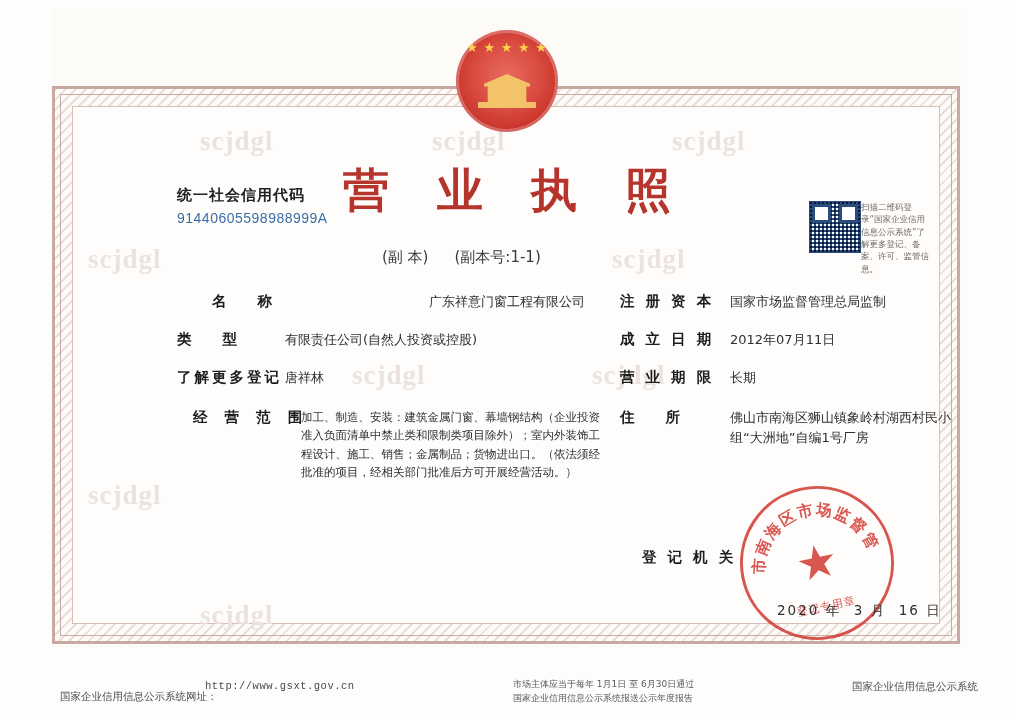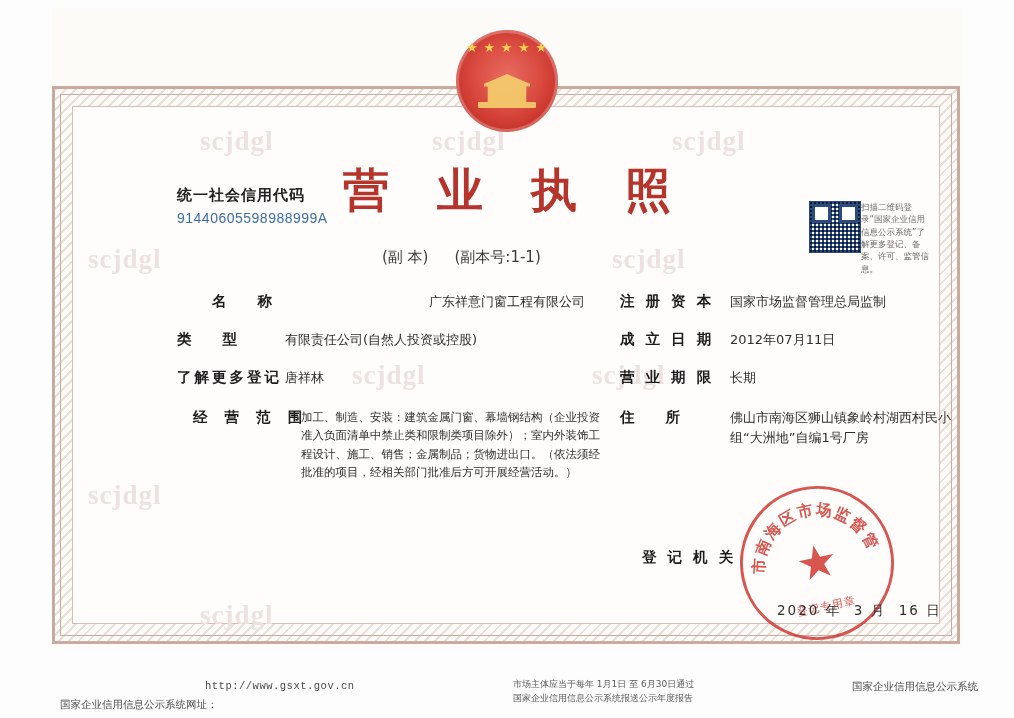--- a/index.html
+++ b/index.html
@@ -160,21 +160,21 @@
   .dateline{
     position:absolute;left:725px;top:594px;
     font-size:13.5px;color:#2f2f2f;letter-spacing:2px;
     font-family:"DejaVu Sans","Liberation Sans",sans-serif;
   }
   
   .footer{
     position:absolute;left:0;top:678px;width:1014px;height:40px;
     font-size:10.5px;color:#4a4a4a;
   }
-  .footer .left{position:absolute;left:42px;top:20px;font-family:Liberation Sans, sans-serif;padding-left:18px;}
+  .footer .left{position:absolute;left:42px;top:12px;font-family:Liberation Sans, sans-serif;padding-left:18px;}
   .footer .url{position:absolute;left:205px;top:2px;font-family:"Liberation Mono","DejaVu Sans Mono",monospace;letter-spacing:.5px;}
   .footer .center{position:absolute;left:513px;top:0;width:260px;line-height:1.5;font-size:9px;color:#5a5a5a;font-family:"DejaVu Sans","Liberation Sans",sans-serif;}
   .footer .right{position:absolute;right:36px;top:2px;font-family:"DejaVu Sans","Liberation Sans",sans-serif;}
 </style>
 </head>
 <body>
 
 <div class="license">
 
   <div class="border-outer"></div>

